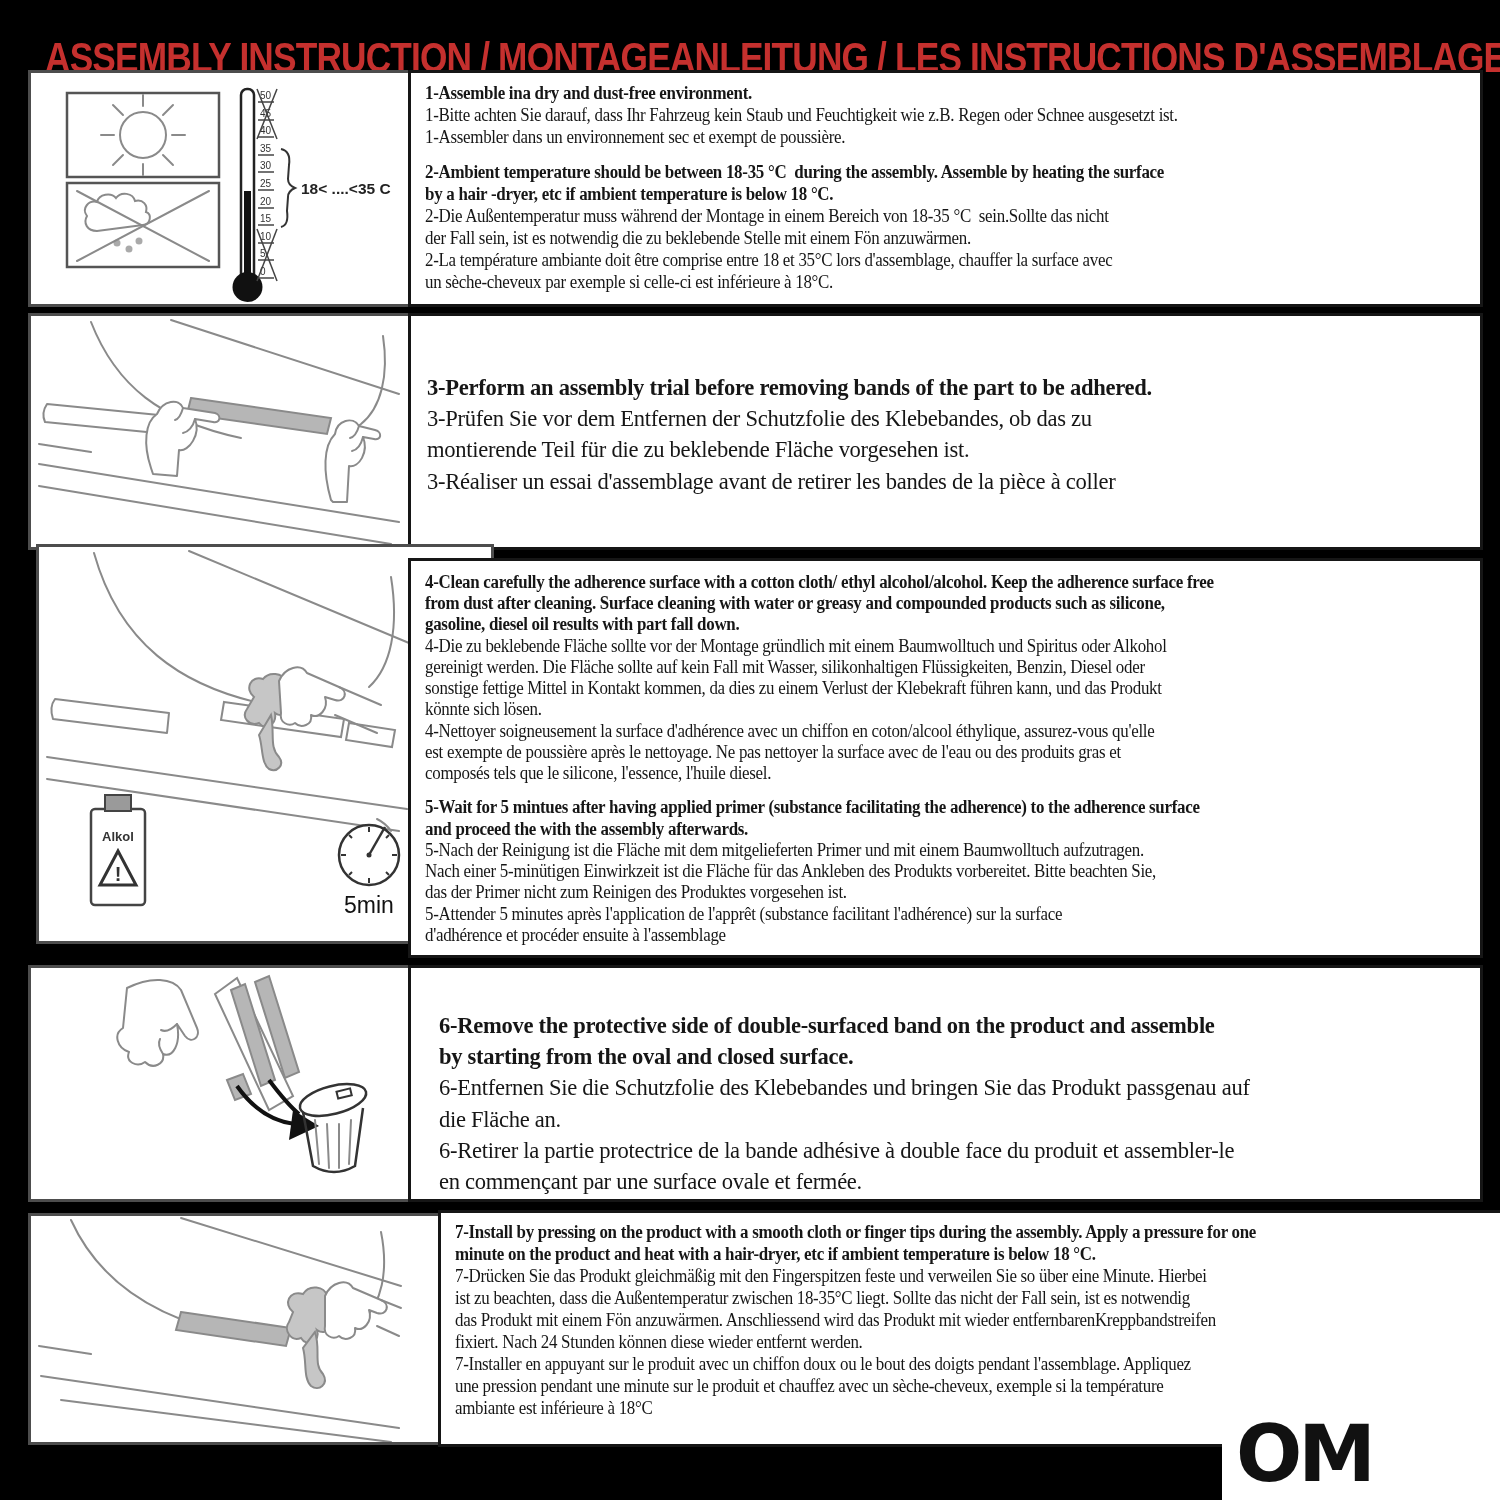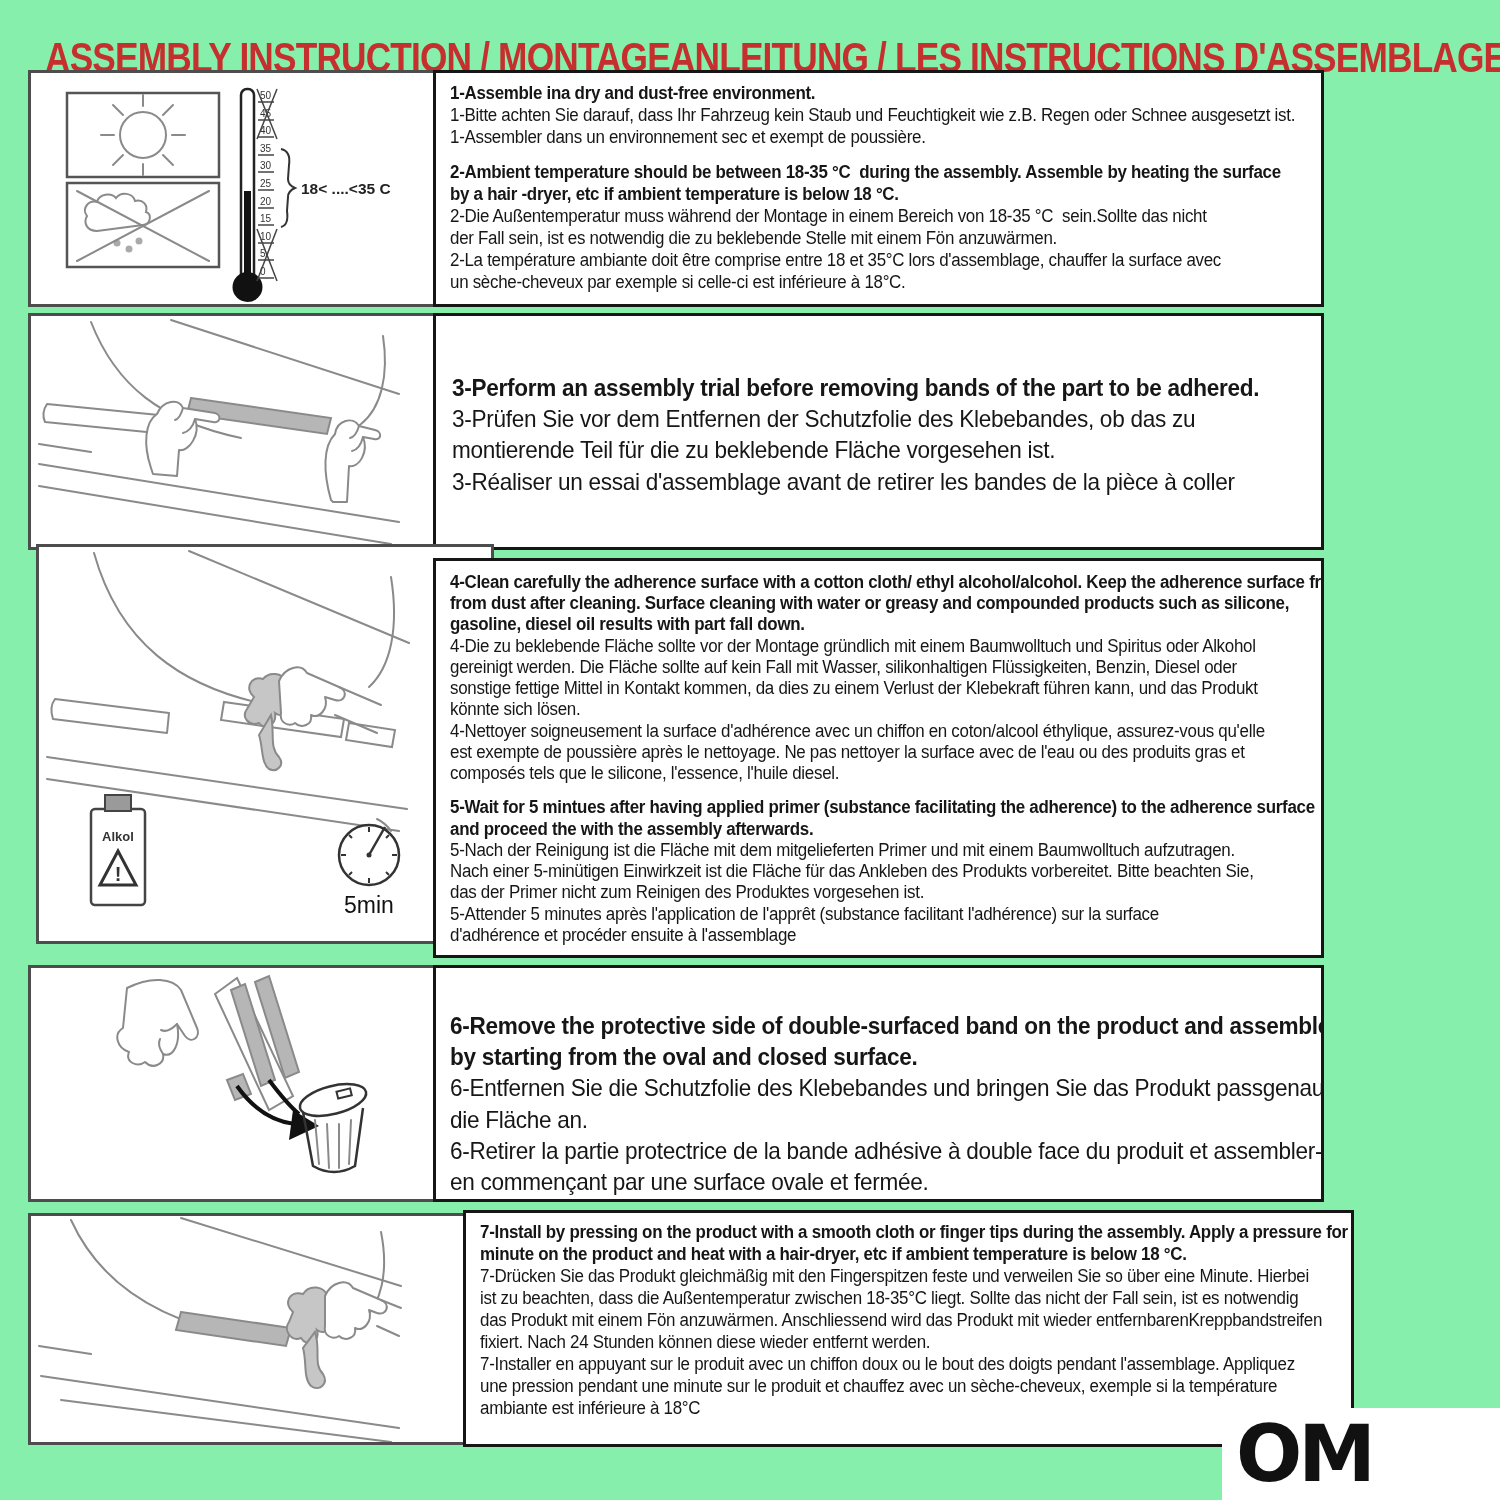--- a/index.html
+++ b/index.html
@@ -1,25 +1,25 @@
 <!DOCTYPE html>
 <html><head>
 <meta charset="utf-8">
 <style>
   html,body{margin:0;padding:0;background:#fff;}
-  .page{position:relative;width:1500px;height:1500px;background:#86efac;overflow:hidden;
+  .page{position:relative;width:1500px;height:1500px;background:#000000;overflow:hidden;
         font-family:"Liberation Sans",sans-serif;color:#161616;}
   #title{position:absolute;left:45px;top:6px;font-size:42px;font-weight:bold;color:#c5302e;
          letter-spacing:-1px;white-space:pre;transform:scaleX(0.84);transform-origin:0 0;}
   .imgbox{position:absolute;left:28px;width:458px;border:3px solid #4d4d4d;background:#fff;box-sizing:border-box;}
-  .txtbox{position:absolute;left:433px;width:891px;border:3px solid #161616;background:#fff;box-sizing:border-box;overflow:hidden;}
+  .txtbox{position:absolute;left:408px;width:1075px;border:3px solid #161616;background:#fff;box-sizing:border-box;overflow:hidden;font-family:Liberation Serif, serif;}
   #r1l{top:70px;height:237px;}   #r1r{top:70px;height:237px;padding:10px 14px;}
   #r2l{top:313px;height:237px;}  #r2r{top:313px;height:237px;padding:56px 16px 0;}
   #r3l{top:544px;height:400px;margin-left:8px;}  #r3r{top:558px;height:400px;padding:11px 14px;}
-  #r4l{top:965px;height:237px;}  #r4r{top:965px;height:237px;padding:42px 14px 0;}
+  #r4l{top:965px;height:237px;}  #r4r{top:965px;height:237px;padding:42px 28px 0;}
   #r5l{top:1213px;height:232px;} #r5r{top:1210px;height:237px;padding:9px 14px;margin-left:30px;}
   .tw{transform:scaleX(0.94);transform-origin:0 0;width:106%;}
   .tw p{margin:0;white-space:pre;letter-spacing:-0.3px;}
   .fs-s .tw p{font-size:18px;line-height:1.22;}
   #r3r.fs-s .tw p{line-height:1.18;}
   .fs-l .tw p{font-size:24px;line-height:1.3;}
   p.b{font-weight:bold;}
   p.gap{margin-top:13px;}
   svg{display:block;}
   .ln{fill:none;stroke:#8a8a8a;stroke-width:2;stroke-linecap:round;}

